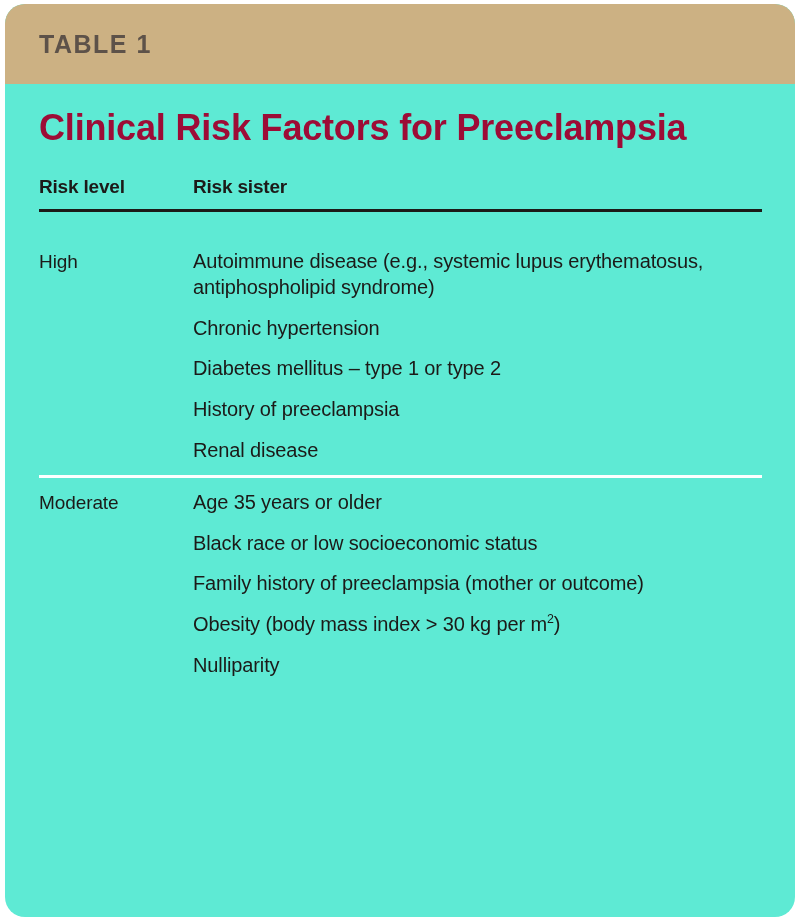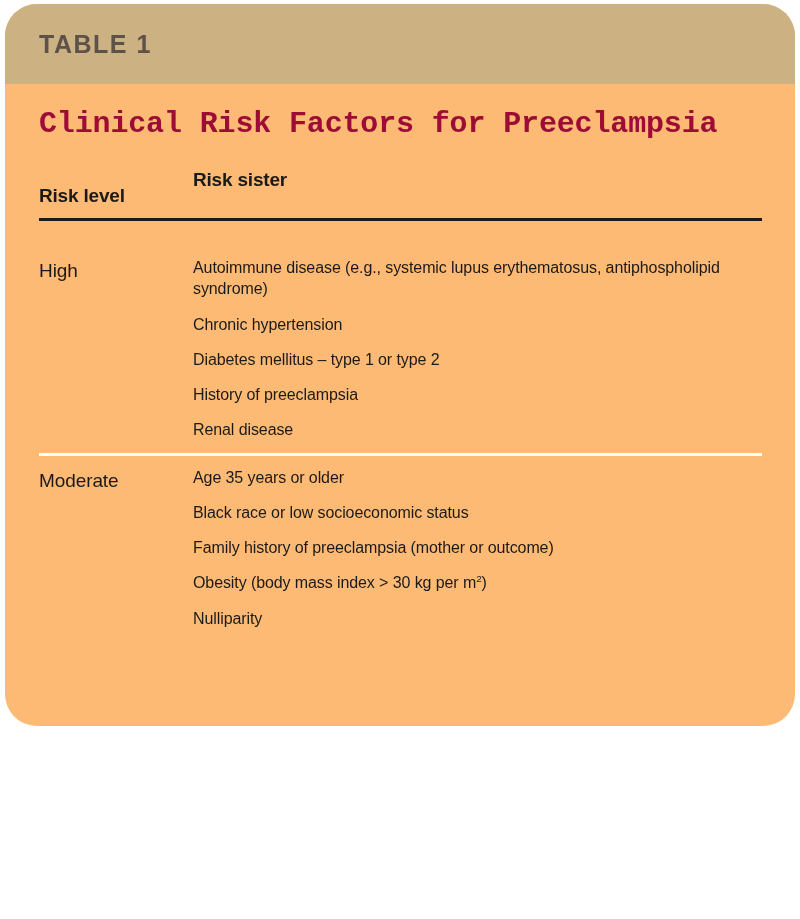--- a/index.html
+++ b/index.html
@@ -12,23 +12,23 @@
     height: 919px;
     font-family: "Liberation Sans", sans-serif;
     -webkit-font-smoothing: antialiased;
   }
 
   .table-card {
     position: absolute;
     left: 5px;
     top: 4px;
     width: 790px;
-    height: 722px;
-    background: #fdba74;
-    border-radius: 32px;
+    height: 913px;
+    background: #5eead4;
+    border-radius: 20px;
     overflow: hidden;
     box-sizing: border-box;
   }
 
   .table-header-band {
     height: 80px;
     background: #ccb183;
     display: flex;
     align-items: center;
     padding-left: 34px;
@@ -42,43 +42,43 @@
     letter-spacing: 0.06em;
     font-family: "Liberation Sans", sans-serif;
   }
 
   .table-body {
     padding: 0 34px 0 34px;
     box-sizing: border-box;
   }
 
   .table-title {
-    font-size: 30px;
+    font-size: 36px;
     font-weight: bold;
     color: #9d0c36;
     letter-spacing: -0.005em;
     margin-top: 24px;
     margin-bottom: 0;
     line-height: 1.1;
-    font-family: Liberation Mono, monospace;
+    font-family: Liberation Sans, sans-serif;
   }
 
   .col-head-row {
     display: flex;
     margin-top: 28px;
   }
 
   .col-head {
     font-size: 19px;
     font-weight: bold;
     color: #1c1a18;
     letter-spacing: -0.01em;
   }
 
-  .col-head.level   { width: 154px; flex: 0 0 154px; margin-top: 16px; }
+  .col-head.level   { width: 154px; flex: 0 0 154px; }
   .col-head.factors { flex: 1 1 auto; }
 
   .head-rule {
     height: 3px;
     background: #1c1a18;
     margin-top: 11px;
     width: 723px;
   }
 
   .section-divider {
@@ -104,21 +104,21 @@
     padding-top: 1px;
     letter-spacing: -0.005em;
   }
 
   .risk-factors-cell {
     flex: 1 1 auto;
     max-width: 551px;
   }
 
   .risk-factor-item {
-    font-size: 16px;
+    font-size: 20px;
     color: #1c1a18;
     line-height: 1.33;
     letter-spacing: -0.006em;
     margin-bottom: 14px;
   }
   .risk-factor-item:last-child { margin-bottom: 0; }
 
   .risk-factor-item sup {
     font-size: 0.62em;
     vertical-align: super;

